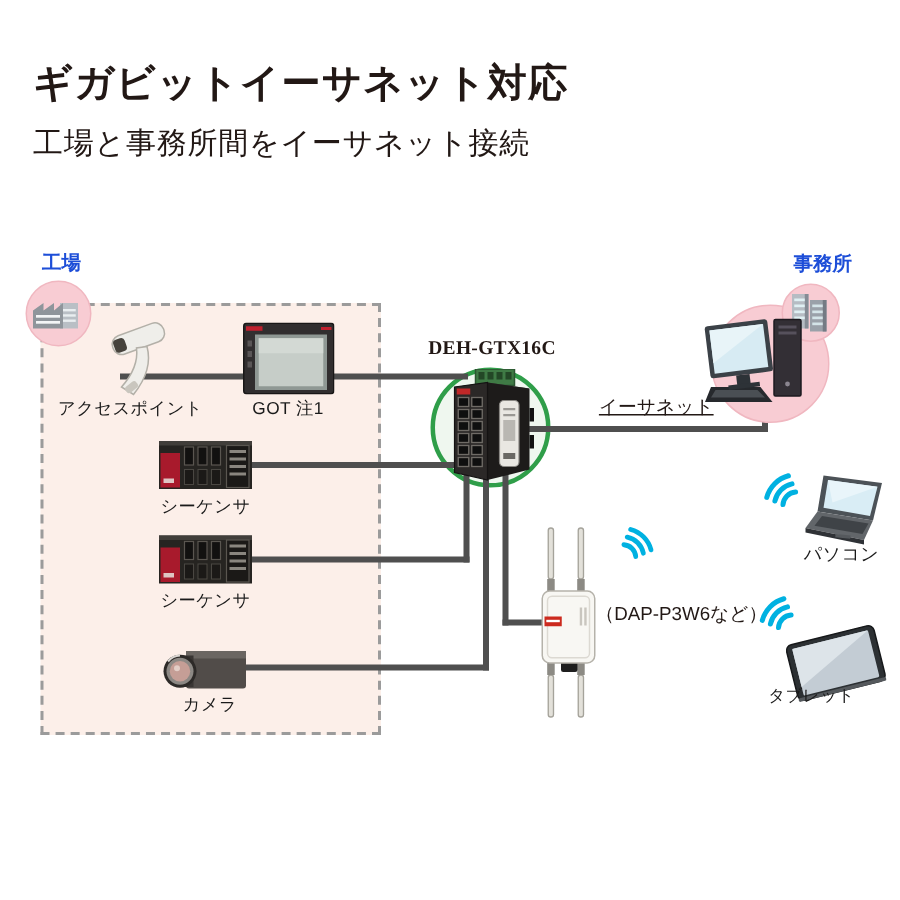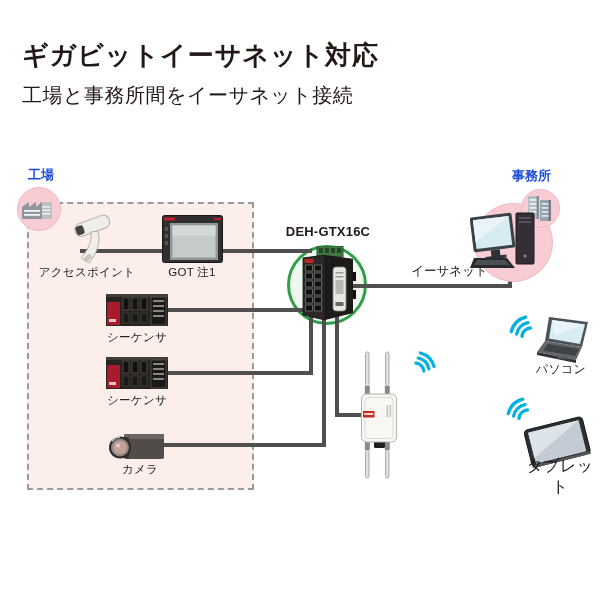--- a/index.html
+++ b/index.html
@@ -11,22 +11,22 @@
   .area-label{font-size:13px;font-weight:700;color:#1d4ed8;z-index:6;}
   .zone{left:27px;top:202px;width:227px;height:288px;background:var(--area-pink,#fcefe9);
         border:2px dashed var(--dash,#9b9b9b);box-sizing:border-box;z-index:1;}
   .pink-circle{background:var(--circle-pink,#f8ccd3);border:1px solid var(--circle-pink-border,#f0b7c0);
         border-radius:50%;z-index:3;}
   .green-circle{left:287px;top:245px;width:80px;height:80px;border-radius:50%;
         background:var(--green-fill,#eff7ef);border:3px solid var(--green,#2f9e49);box-sizing:border-box;z-index:1;}
   .line{background:var(--line,#4f4f4f);z-index:2;}
   .icon{z-index:4;display:block;line-height:0;}
   .dev-label{font-size:11.5px;color:#1a1a1a;text-align:center;z-index:5;letter-spacing:0.3px;}
-  .hub-label{left:283px;top:224px;width:90px;text-align:center;font-size:13px;font-weight:700;z-index:5;letter-spacing:0.2px;}
-  .eth-label{left:402px;top:263px;width:95px;text-align:center;font-size:12.5px;z-index:5;}
+  .hub-label{left:283px;top:224px;width:90px;text-align:center;font-size:13px;font-weight:700;z-index:5;letter-spacing:0.2px;font-family:Liberation Serif, serif;}
+  .eth-label{left:390px;top:263px;width:95px;text-align:center;font-size:12.5px;z-index:5;text-decoration:underline;}
   .ap-label{left:397px;top:402px;font-size:12.5px;line-height:15px;z-index:5;white-space:nowrap;}
 </style>
 </head>
 <body>
 
 <div class="canvas">
 
   <div class="abs subtitle">工場と事務所間をイーサネット接続</div>
   <div class="abs title">ギガビットイーサネット対応</div>
 
@@ -171,21 +171,21 @@
       <rect x="36.5" y="30" width="8" height="1.5" fill="#9a9894"></rect>
       <rect x="36.5" y="34" width="8" height="14" fill="#b9b7b2"></rect>
       <rect x="36.5" y="56" width="8" height="4" fill="#6a6864"></rect>
       <rect x="54" y="26" width="3" height="9" fill="#111"></rect>
       <rect x="54" y="44" width="3" height="9" fill="#111"></rect>
     </svg>
   </span>
 
   <div class="abs eth-label">イーサネット</div>
 
-  <div class="abs area-label" style="left:512px;top:167px;width:56px;">事務所</div>
+  <div class="abs area-label" style="left:512px;top:167px;width:56px;text-align:right;">事務所</div>
   <div class="abs pink-circle" style="left:474px;top:203px;width:77px;height:77px;"></div>
   <div class="abs pink-circle" style="left:521px;top:189px;width:37px;height:37px;"></div>
   <span class="abs icon" style="left:526px;top:193px;z-index:4;">
     <svg width="28" height="30" viewBox="0 0 28 30">
       <rect x="2" y="3" width="11" height="23" fill="#b6bcc3"></rect>
       <rect x="10.5" y="3" width="2.5" height="23" fill="#858c95"></rect>
       <rect x="3.5" y="6" width="7" height="1.8" fill="#dff0f3"></rect>
       <rect x="3.5" y="10" width="7" height="1.8" fill="#dff0f3"></rect>
       <rect x="3.5" y="14" width="7" height="1.8" fill="#dff0f3"></rect>
       <rect x="3.5" y="18" width="7" height="1.8" fill="#dff0f3"></rect>
@@ -241,20 +241,21 @@
       <rect x="15" y="90" width="11" height="9" rx="1.5" fill="#1e1e1e"></rect>
       <rect x="2.5" y="45" width="35" height="48" rx="5" fill="#f8f7f3" stroke="#b5b2aa" stroke-width="1"></rect>
       <rect x="6" y="48.5" width="28" height="41" rx="3" fill="none" stroke="#dcd9d2" stroke-width="1"></rect>
       <rect x="4" y="62" width="11.5" height="6.5" fill="#cc2a1e"></rect>
       <rect x="5.2" y="64.2" width="9" height="1.6" fill="#ffffff"></rect>
       <rect x="30.5" y="56" width="1.6" height="12" fill="#c9c6bf"></rect>
       <rect x="27.5" y="56" width="1.6" height="12" fill="#c9c6bf"></rect>
     </svg>
   </span>
   <div class="abs ap-label">
+    <div>（DAP-P3W6など）</div>
   </div>
 
   <span class="abs icon" style="left:507px;top:313px;z-index:4;">
     <svg width="36" height="36" viewBox="0 0 30 30">
       <g fill="none" stroke="#00b1e1" stroke-width="2.8" stroke-linecap="round">
         <path d="M12.5 19.5 A7.5 7.5 0 0 1 19.5 12.5"></path>
         <path d="M8 17.5 A12.3 12.3 0 0 1 17.5 8"></path>
         <path d="M3.5 15.5 A17 17 0 0 1 15.5 3.5"></path>
       </g>
     </svg>
@@ -284,15 +285,15 @@
   <span class="abs icon" style="left:520px;top:412px;z-index:4;">
     <svg width="74" height="58" viewBox="0 0 74 58">
       <g transform="rotate(-14 37 29)">
         <rect x="7" y="11" width="60" height="38" rx="4" fill="#2c3033" stroke="#16181a" stroke-width="1"></rect>
         <rect x="11" y="14" width="52" height="32" rx="1" fill="#c3ccd4"></rect>
         <polygon points="11,14 63,14 11,40" fill="#dde4e9"></polygon>
         <rect x="7" y="47" width="60" height="2.5" rx="1" fill="#55595d"></rect>
       </g>
     </svg>
   </span>
-  <div class="abs dev-label" style="left:521px;top:456px;width:78px;font-size:16px;">タブレット</div>
+  <div class="abs dev-label" style="left:502px;top:456px;width:78px;font-size:11px;">タブレット</div>
 
 </div>
 
 </body></html>

